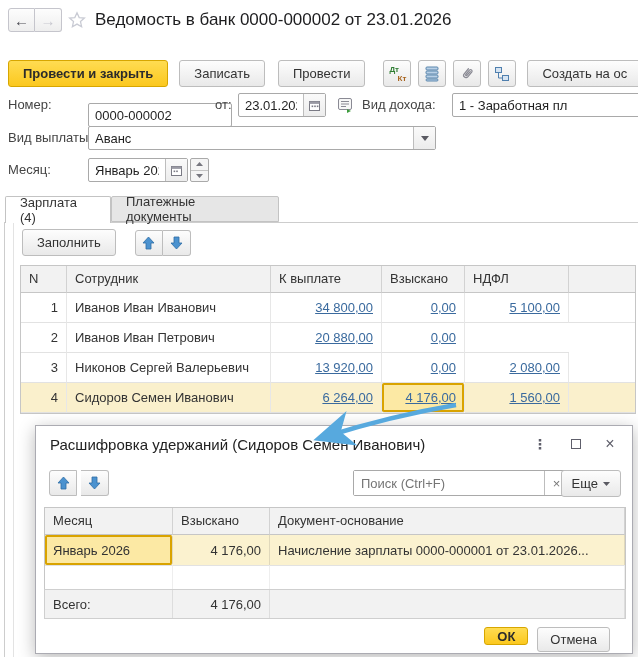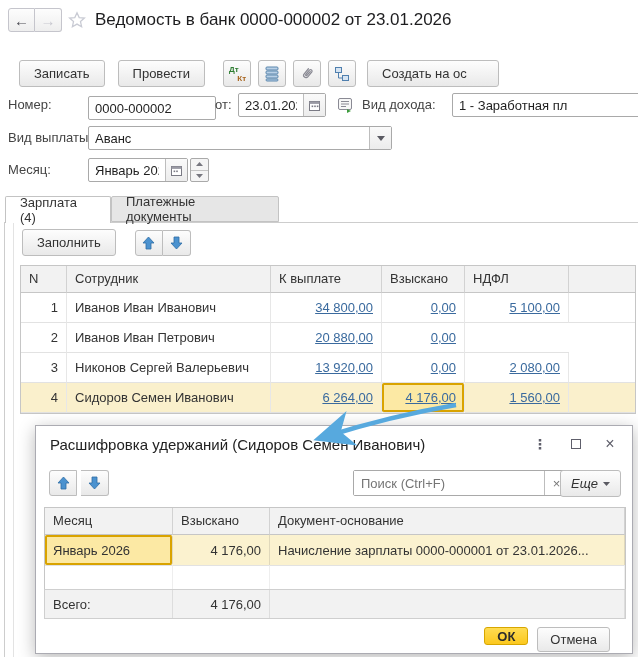--- a/index.html
+++ b/index.html
@@ -82,21 +82,21 @@
   .ctl-max  { right:46px; }
   .ctl-close{ right:12px; font-size:16px; }
   .max-box { width:10px; height:10px; border:1.5px solid #5f5f6b; }
 
   .popup-toolbar { position:absolute; left:13px; top:44px; width:572px; height:28px; }
   .search-wrap { position:absolute; left:304px; top:0; width:213px; height:26px; display:flex;
                  border:1px solid #a9a9a9; border-radius:2px; background:#fff; }
   .search-wrap input { flex:1; border:none; outline:none; padding:0 7px; font-size:13px; color:#000000; }
   .search-x { width:24px; flex:none; border-left:1px solid #bdbdbd; display:flex; align-items:center;
               justify-content:center; color:#777; cursor:pointer; font-size:13px; background:#fff; }
-  .more-btn { position:absolute; right:0; top:0; height:27px; padding:0 10px;font-style:italic; }
+  .more-btn { position:absolute; right:0; top:0; height:27px; padding:0 10px; }
 
   .popup-table { position:absolute; left:8px; top:81px; width:582px; border:1px solid #c6c6c6; }
   .p-row { display:grid; grid-template-columns:128px 97px 1fr; }
   .p-head .cell { background:#f2f2f2; height:27px; line-height:26px; border-right:1px solid #d2d2d2;
                   border-bottom:1px solid #c6c6c6; padding:0 8px; }
   .p-body .cell { height:30px; display:flex; align-items:center; padding:0 8px; background:#fbf2cf;
                   border-right:1px solid #e0d8bb; white-space:nowrap; overflow:hidden; }
   .p-empty .cell { height:24px; background:#fff; border-right:1px solid #eee; border-top:1px solid #e2e2e2; }
   .totals { position:absolute; left:8px; top:163px; width:582px; border:1px solid #cfcfcf; background:#f2f2f2; }
   .totals .cell { height:28px; display:flex; align-items:center; padding:0 8px; border-right:1px solid #ddd; }
@@ -121,20 +121,21 @@
     </div>
   </div>
   <div class="fav-star">
     <svg width="18" height="18" viewBox="0 0 18 18">
         <path d="M9 1.8 L11.2 6.6 16.4 7.1 12.5 10.6 13.6 15.7 9 13.1 4.4 15.7 5.5 10.6 1.6 7.1 6.8 6.6 Z" fill="none" stroke="#c9cbd4" stroke-width="1.3"></path>
       </svg>
   </div>
   <div class="win-title">Ведомость в банк 0000-000002 от 23.01.2026</div>
 
   <div class="toolbar">
+    <button class="btn btn-yellow">Провести и закрыть</button>
     <button class="btn" style="margin-left:11px">Записать</button>
     <button class="btn" style="margin-left:13px">Провести</button>
     <button class="btn icon-btn" style="margin-left:18px">
       <span class="dtkt">
         <span class="dt">Дт</span>
           <span class="kt">Кт</span>
       </span>
     </button>
     <button class="btn icon-btn" style="margin-left:7px">
       <span>
@@ -159,21 +160,21 @@
           <rect x="1.5" y="1.5" width="6" height="5" fill="#d6e4f2" stroke="#4f7fae"></rect>
           <rect x="8.5" y="9.5" width="6" height="5" fill="#d6e4f2" stroke="#4f7fae"></rect>
           <path d="M4.5 6.5 v5.5 h4" fill="none" stroke="#4f7fae"></path>
         </svg>
       </span>
     </button>
     <button class="btn" style="margin-left:11px; width:132px; justify-content:flex-start">Создать на ос</button>
   </div>
 
   <div class="lbl" style="left:8px; top:93px">Номер:</div>
-  <div class="fld" style="left:88px; top:96px; width:128px">
+  <div class="fld" style="left:88px; top:103px; width:144px">
     <input value="0000-000002" style="">
   </div>
   <div class="lbl" style="left:215px; top:93px">от:</div>
   <div class="fld" style="left:238px; top:93px; width:88px">
     <input value="23.01.2026" style="">
     <span class="fld-btn">
       <svg width="11" height="11" viewBox="0 0 11 11">
           <rect x="0.5" y="1.5" width="10" height="9" fill="#fff" stroke="#7a7a84"></rect>
           <rect x="0.5" y="1.5" width="10" height="2.4" fill="#9a9aa4"></rect>
           <rect x="2.6" y="5.5" width="1.6" height="1.6" fill="#7a7a84"></rect>
@@ -190,21 +191,21 @@
       <line x1="4" y1="10.5" x2="9" y2="10.5" stroke="#8a8a94"></line>
       <path d="M10 13 l4 2 -2 1 -2 1 Z" fill="#3f9c3f"></path>
     </svg>
   </div>
   <div class="lbl" style="left:362px; top:93px">Вид дохода:</div>
   <div class="fld" style="left:452px; top:93px; width:200px">
     <input value="1 - Заработная пл" style="">
   </div>
 
   <div class="lbl" style="left:8px; top:126px">Вид выплаты:</div>
-  <div class="fld" style="left:88px; top:126px; width:304px">
+  <div class="fld" style="left:88px; top:126px; width:348px">
     <input value="Аванс" style="">
     <span class="fld-btn">
       <svg width="8" height="5" viewBox="0 0 8 5">
           <path d="M0 0 h8 l-4 5 Z" fill="#5a5a62"></path>
         </svg>
     </span>
   </div>
 
   <div class="lbl" style="left:8px; top:158px">Месяц:</div>
   <div class="fld" style="left:88px; top:158px; width:100px">

